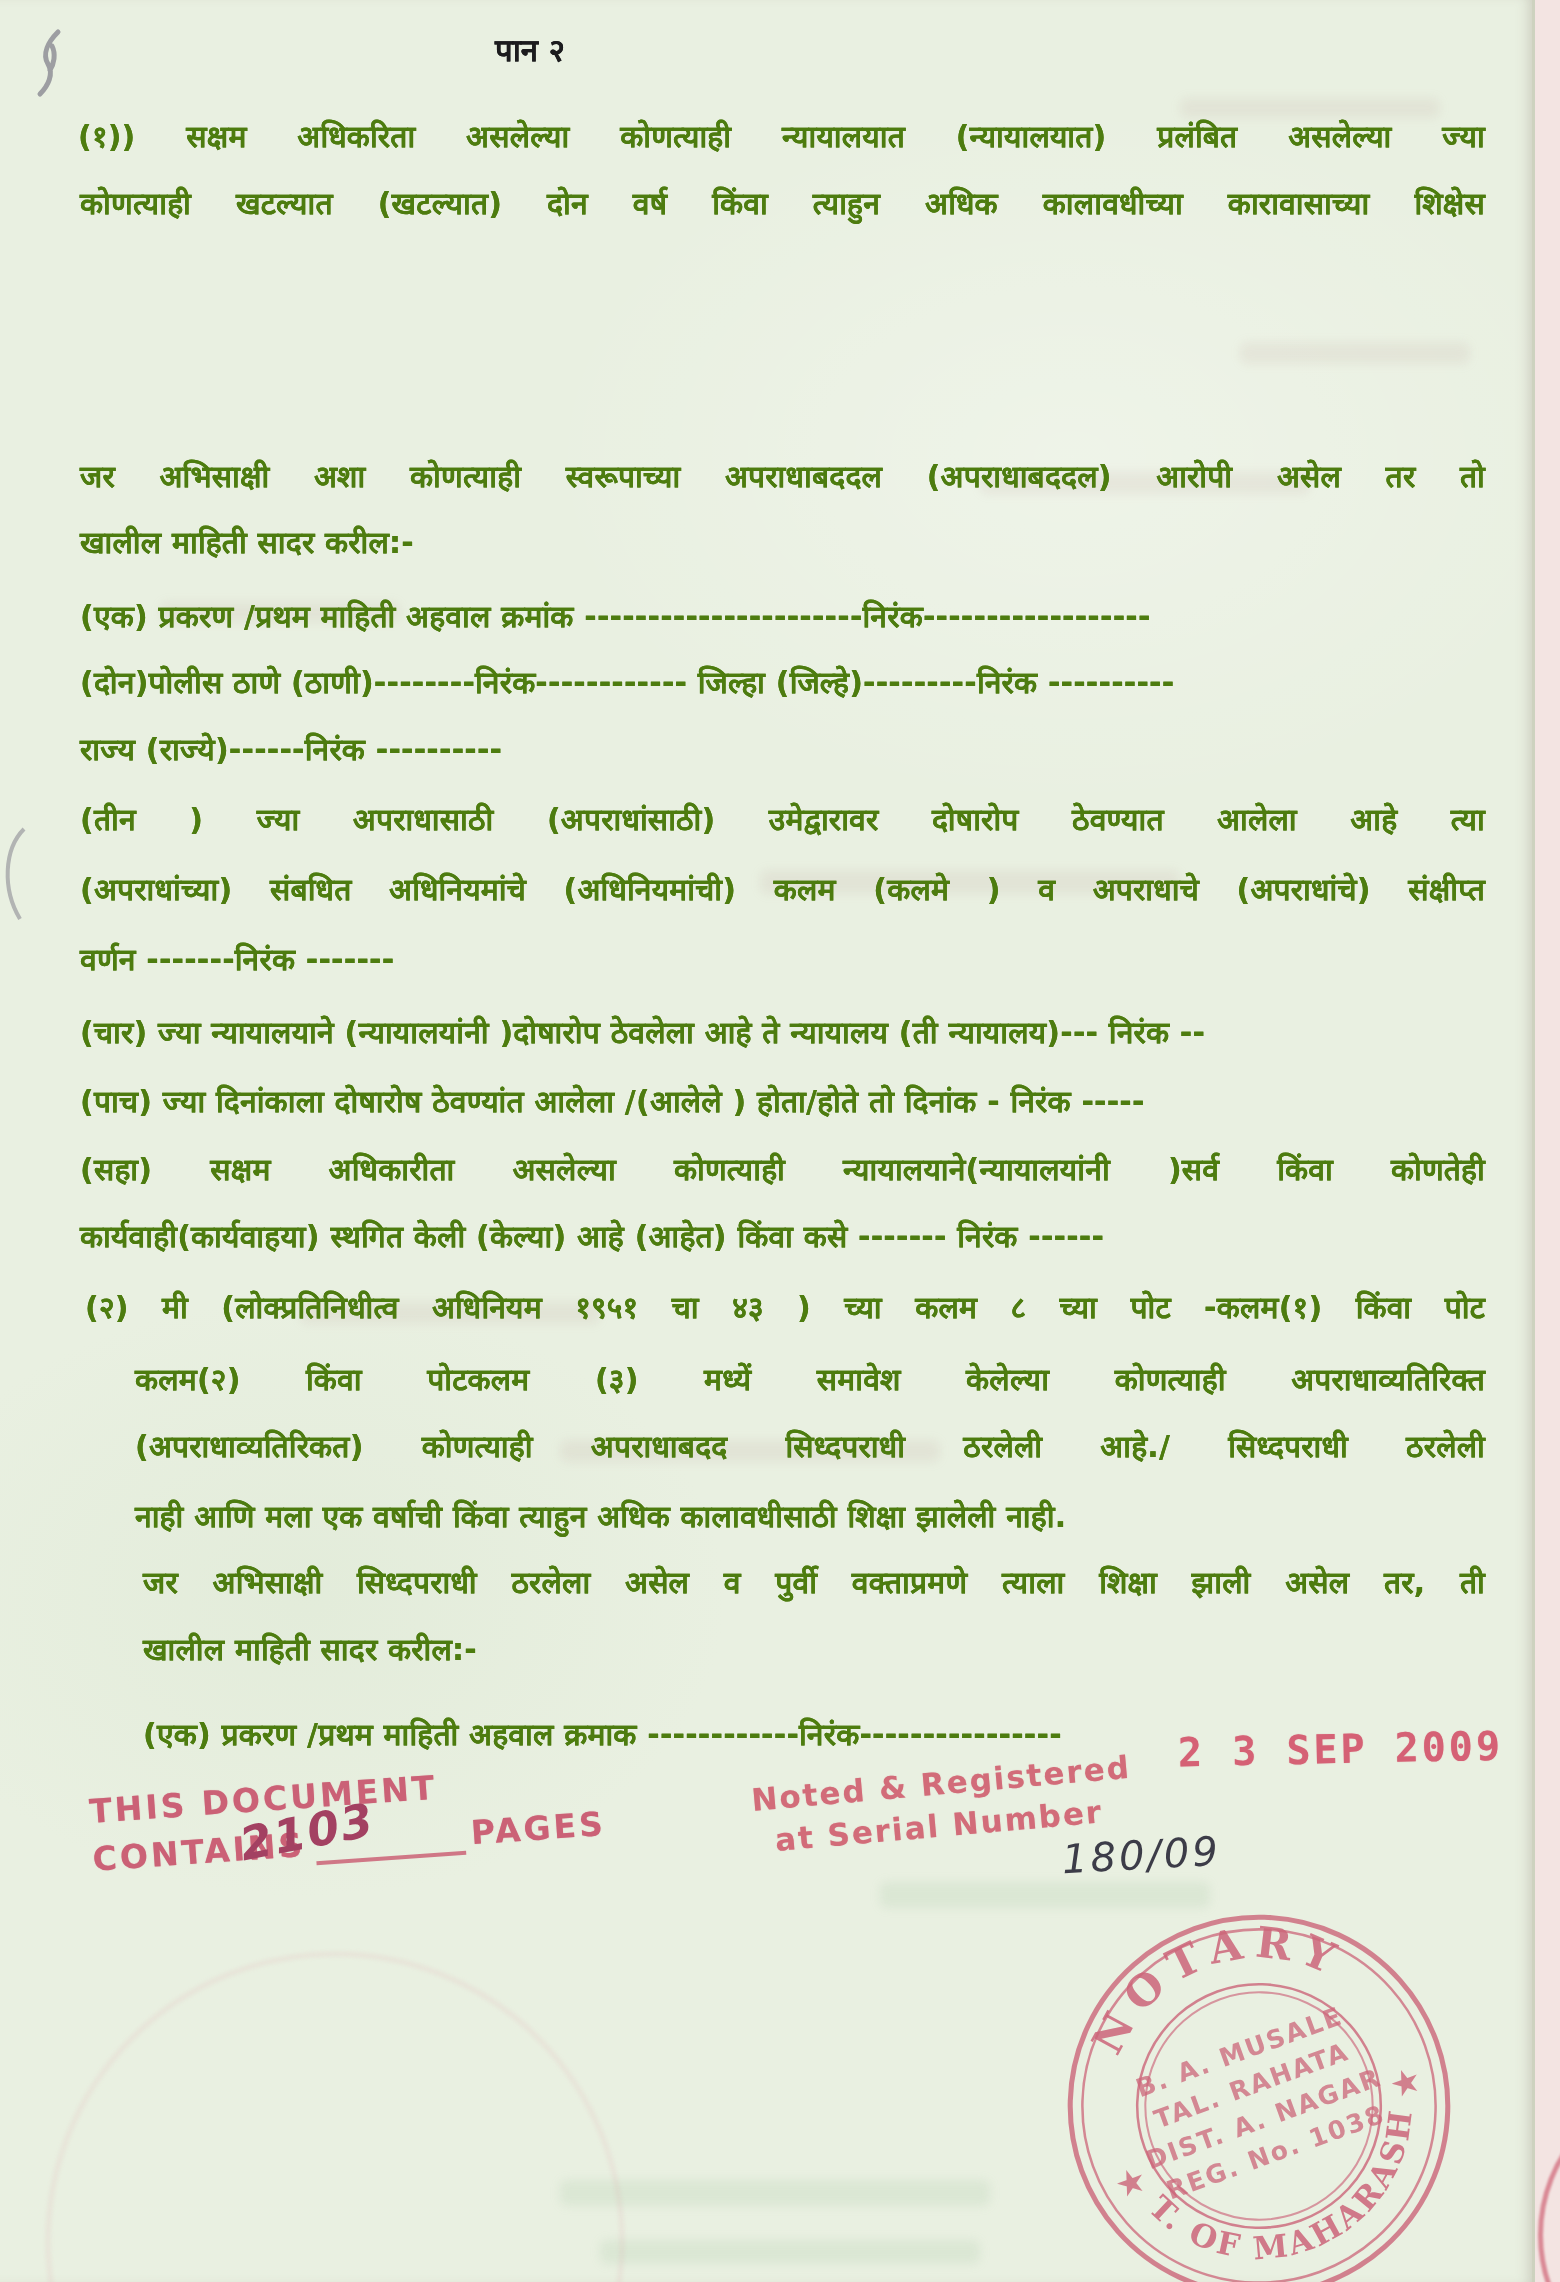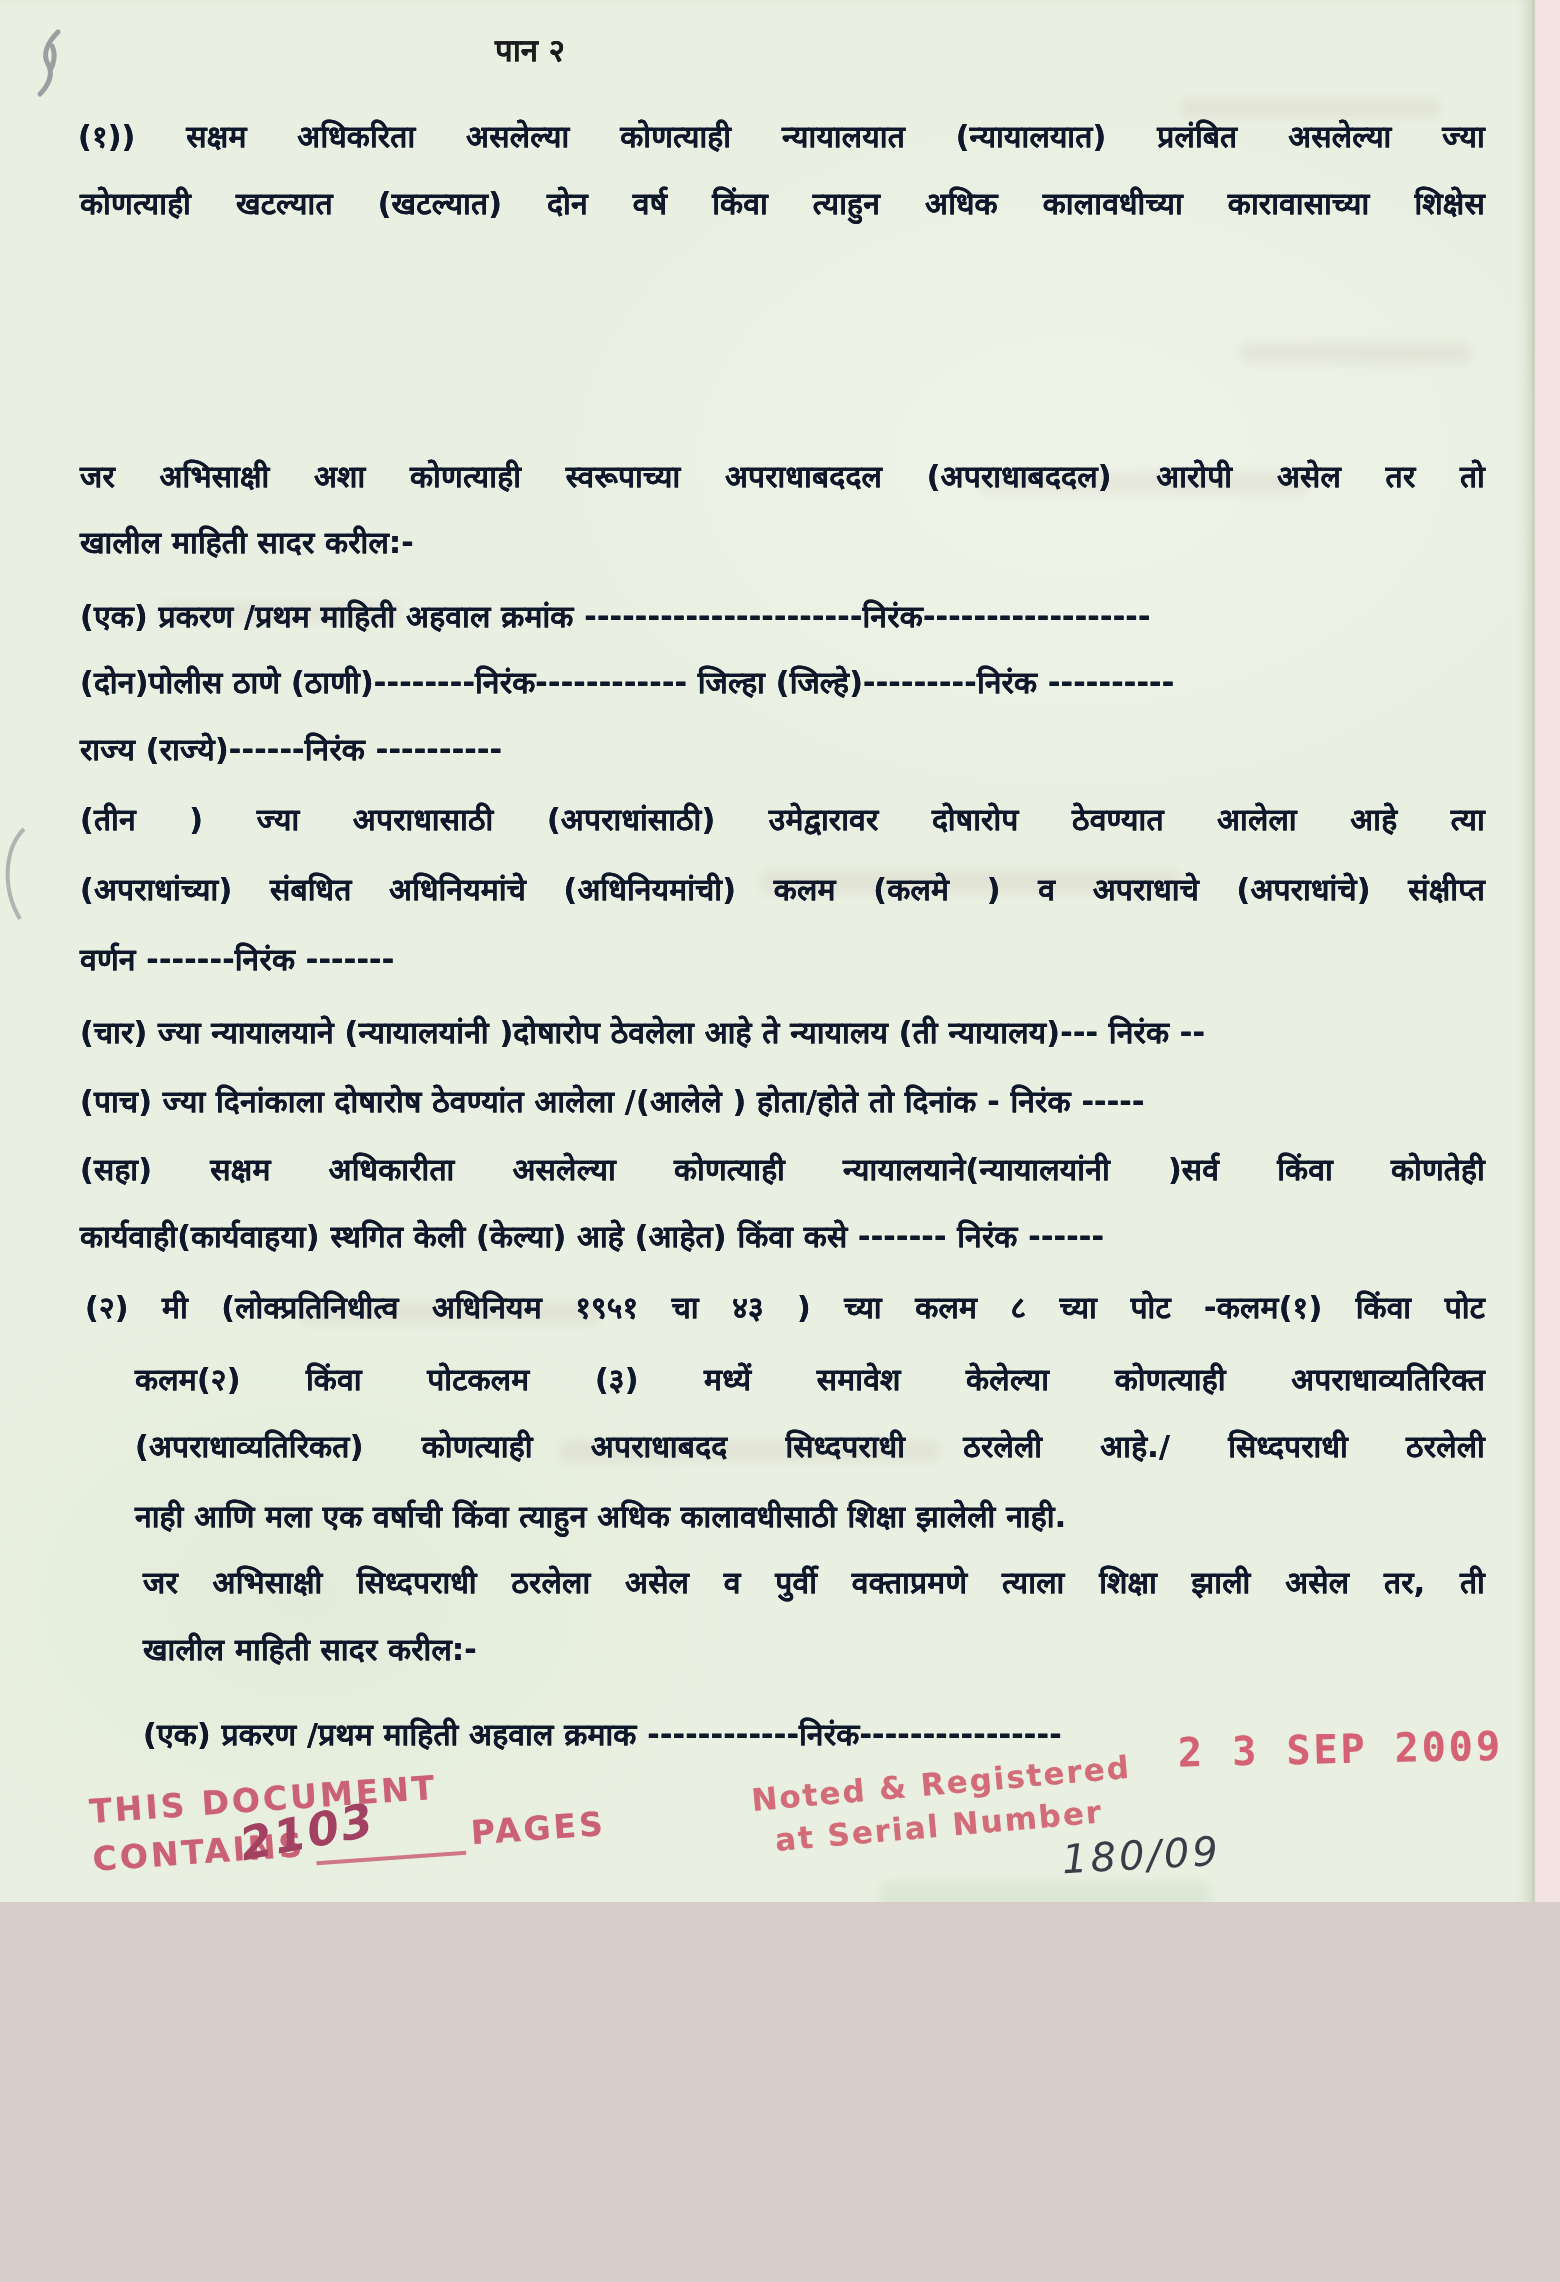--- a/index.html
+++ b/index.html
@@ -1,32 +1,32 @@
 <!DOCTYPE html>
 <html><head>
 <meta charset="utf-8">
 <style>
   html,body{margin:0;padding:0;background:#d8ccc8;}
   #canvas{
-    position:relative;width:1560px;height:1902px;overflow:hidden;
+    position:relative;width:1560px;height:2282px;overflow:hidden;
     background:#f3e4e2;
     font-family:"DejaVu Sans",sans-serif;
   }
   
   #sheet{
     position:absolute;left:0;top:0;width:1532px;height:2282px;
     background:
       radial-gradient(ellipse 900px 600px at 70% 20%, rgba(255,255,255,0.25), rgba(255,255,255,0) 60%),
       radial-gradient(ellipse 700px 500px at 20% 70%, rgba(215,228,205,0.35), rgba(215,228,205,0) 60%),
       #e9f0e1;
     border-right:3px solid #cdd2bf;
     box-shadow:inset -10px 0 14px -8px rgba(160,150,140,0.45);
   }
   .line{
-    position:absolute;color:#0f172a;font-size:30px;line-height:40px;
+    position:absolute;color:#4d7c0f;font-size:30px;line-height:40px;
     font-weight:600;letter-spacing:0.2px;
     text-shadow:0 0 0.5px currentColor;
     white-space:normal;
   }
   .just{text-align:justify;text-align-last:justify;}
   #page-header{
     position:absolute;left:430px;top:28px;width:200px;text-align:center;
     color:#1c1c1e;font-size:31px;font-weight:600;text-shadow:0 0 0.5px currentColor;
   }
   

